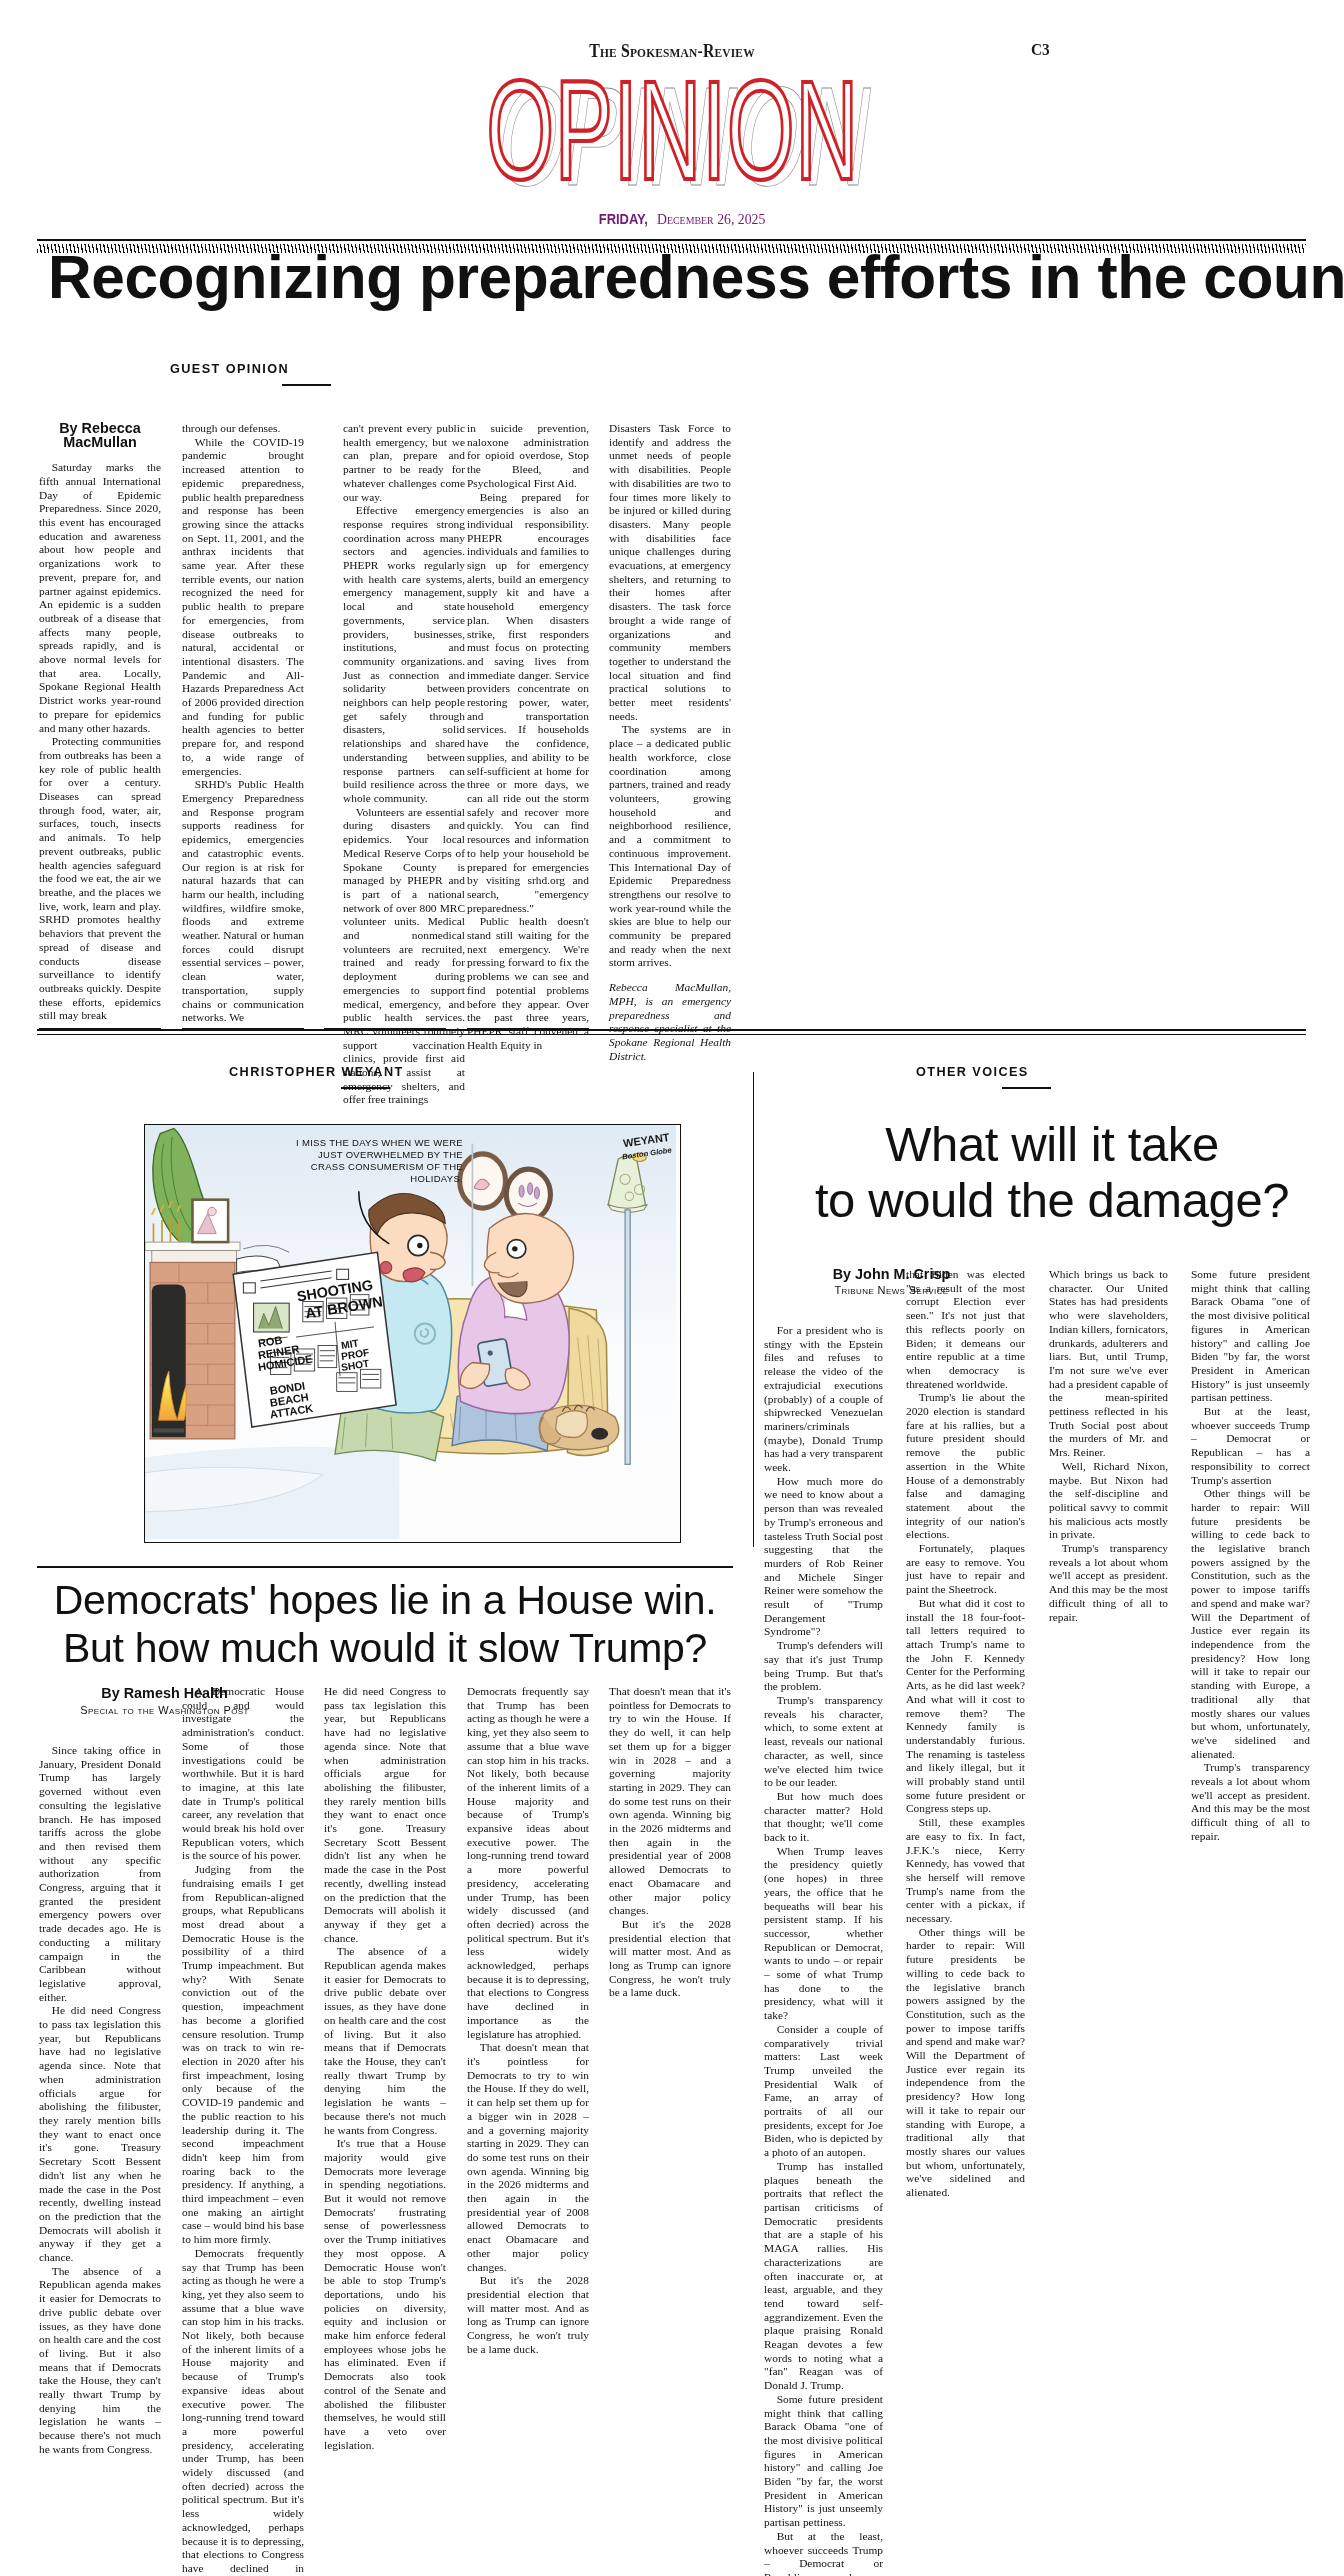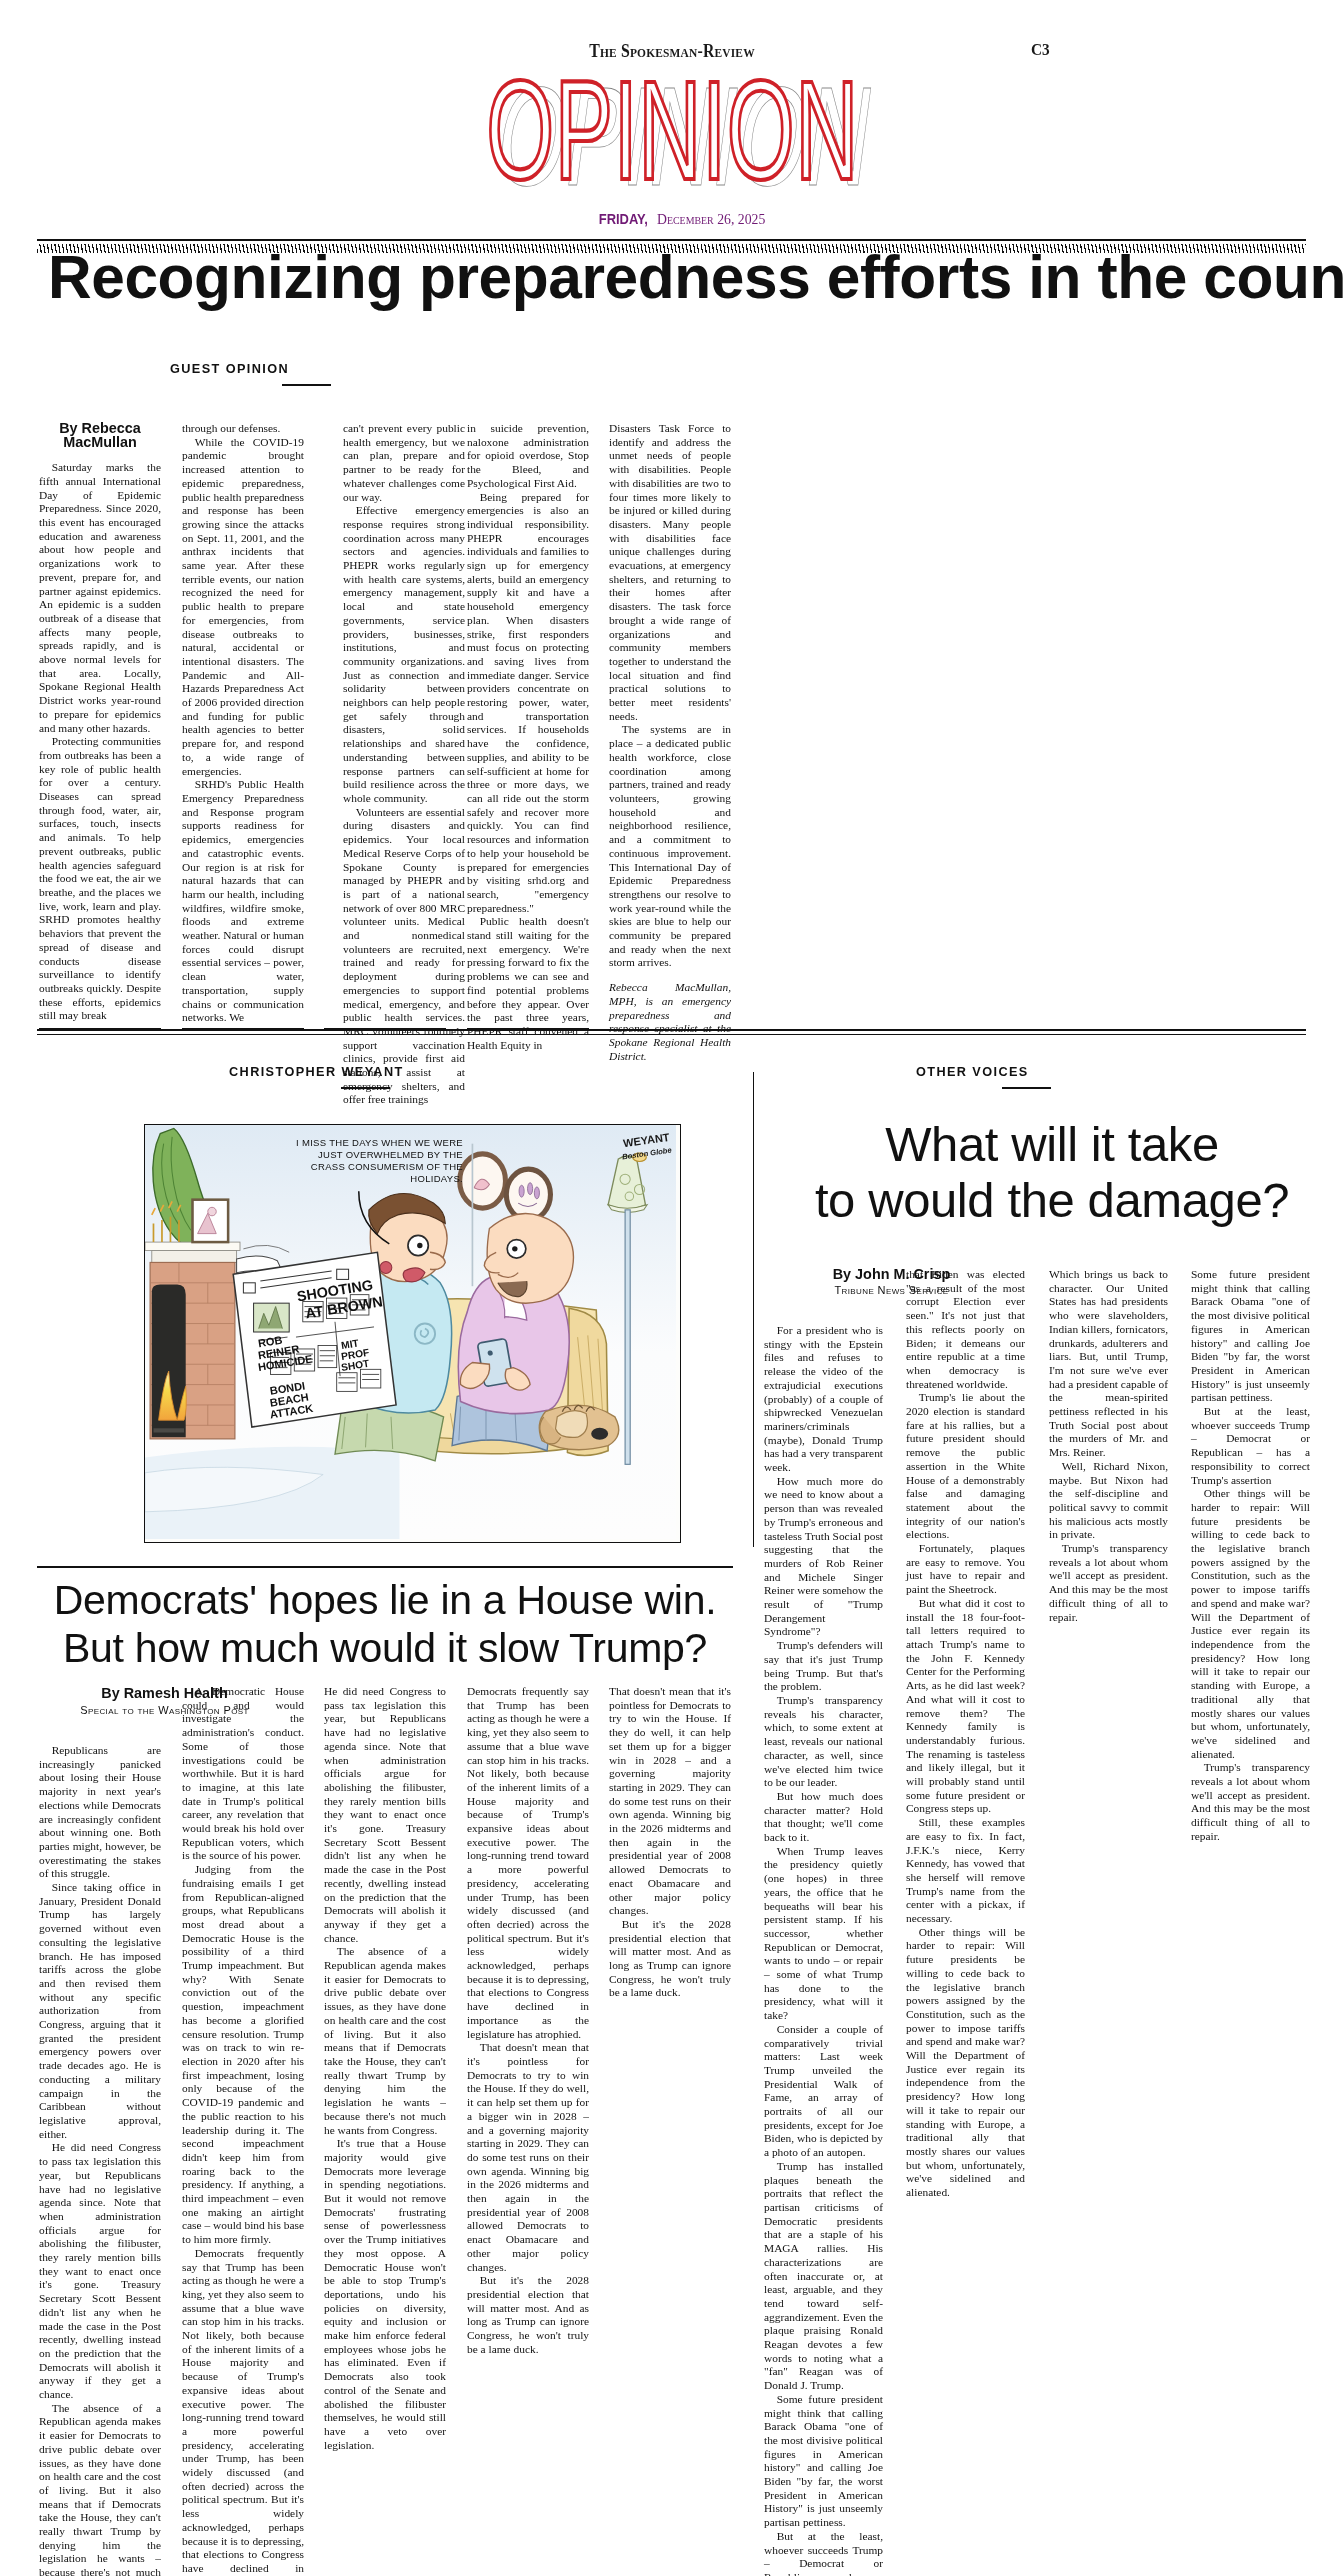--- a/index.html
+++ b/index.html
@@ -459,21 +459,20 @@
     <div>Democrats' hopes lie in a House win.</div>
     <div>But how much would it slow Trump?</div>
   </div>
 
   <div style="position:absolute;left:37px;top:1685px;width:255px;">
     <div class="byline">By Ramesh Health</div>
     <div class="byline-sub">Special to the Washington Post</div>
   </div>
 
   <div class="col" style="left:39px;top:1744px;width:122px;height:789px;">
-    <p>Republicans are increasingly panicked about losing their House majority in next year's elections while Democrats are increasingly confident about winning one. Both parties might, however, be overestimating the stakes of this struggle.</p>
     <p>Since taking office in January, President Donald Trump has largely governed without even consulting the legislative branch. He has imposed tariffs across the globe and then revised them without any specific authorization from Congress, arguing that it granted the president emergency powers over trade decades ago. He is conducting a military campaign in the Caribbean without legislative approval, either.</p>
     <p>He did need Congress to pass tax legislation this year, but Republicans have had no legislative agenda since. Note that when administration officials argue for abolishing the filibuster, they rarely mention bills they want to enact once it's gone. Treasury Secretary Scott Bessent didn't list any when he made the case in the Post recently, dwelling instead on the prediction that the Democrats will abolish it anyway if they get a chance.</p>
     <p>The absence of a Republican agenda makes it easier for Democrats to drive public debate over issues, as they have done on health care and the cost of living. But it also means that if Democrats take the House, they can't really thwart Trump by denying him the legislation he wants – because there's not much he wants from Congress.</p>
 
   </div>
 
   <div class="col" style="left:182px;top:1685px;width:122px;height:848px;">
     <p>A Democratic House could and would investigate the administration's conduct. Some of those investigations could be worthwhile. But it is hard to imagine, at this late date in Trump's political career, any revelation that would break his hold over Republican voters, which is the source of his power.</p>
     <p>Judging from the fundraising emails I get from Republican-aligned groups, what Republicans most dread about a Democratic House is the possibility of a third Trump impeachment. But why? With Senate conviction out of the question, impeachment has become a glorified censure resolution. Trump was on track to win re-election in 2020 after his first impeachment, losing only because of the COVID-19 pandemic and the public reaction to his leadership during it. The second impeachment didn't keep him from roaring back to the presidency. If anything, a third impeachment – even one making an airtight case – would bind his base to him more firmly.</p>
     <p>Democrats frequently say that Trump has been acting as though he were a king, yet they also seem to assume that a blue wave can stop him in his tracks. Not likely, both because of the inherent limits of a House majority and because of Trump's expansive ideas about executive power. The long-running trend toward a more powerful presidency, accelerating under Trump, has been widely discussed (and often decried) across the political spectrum. But it's less widely acknowledged, perhaps because it is to depressing, that elections to Congress have declined in importance as the legislature has atrophied.</p>

